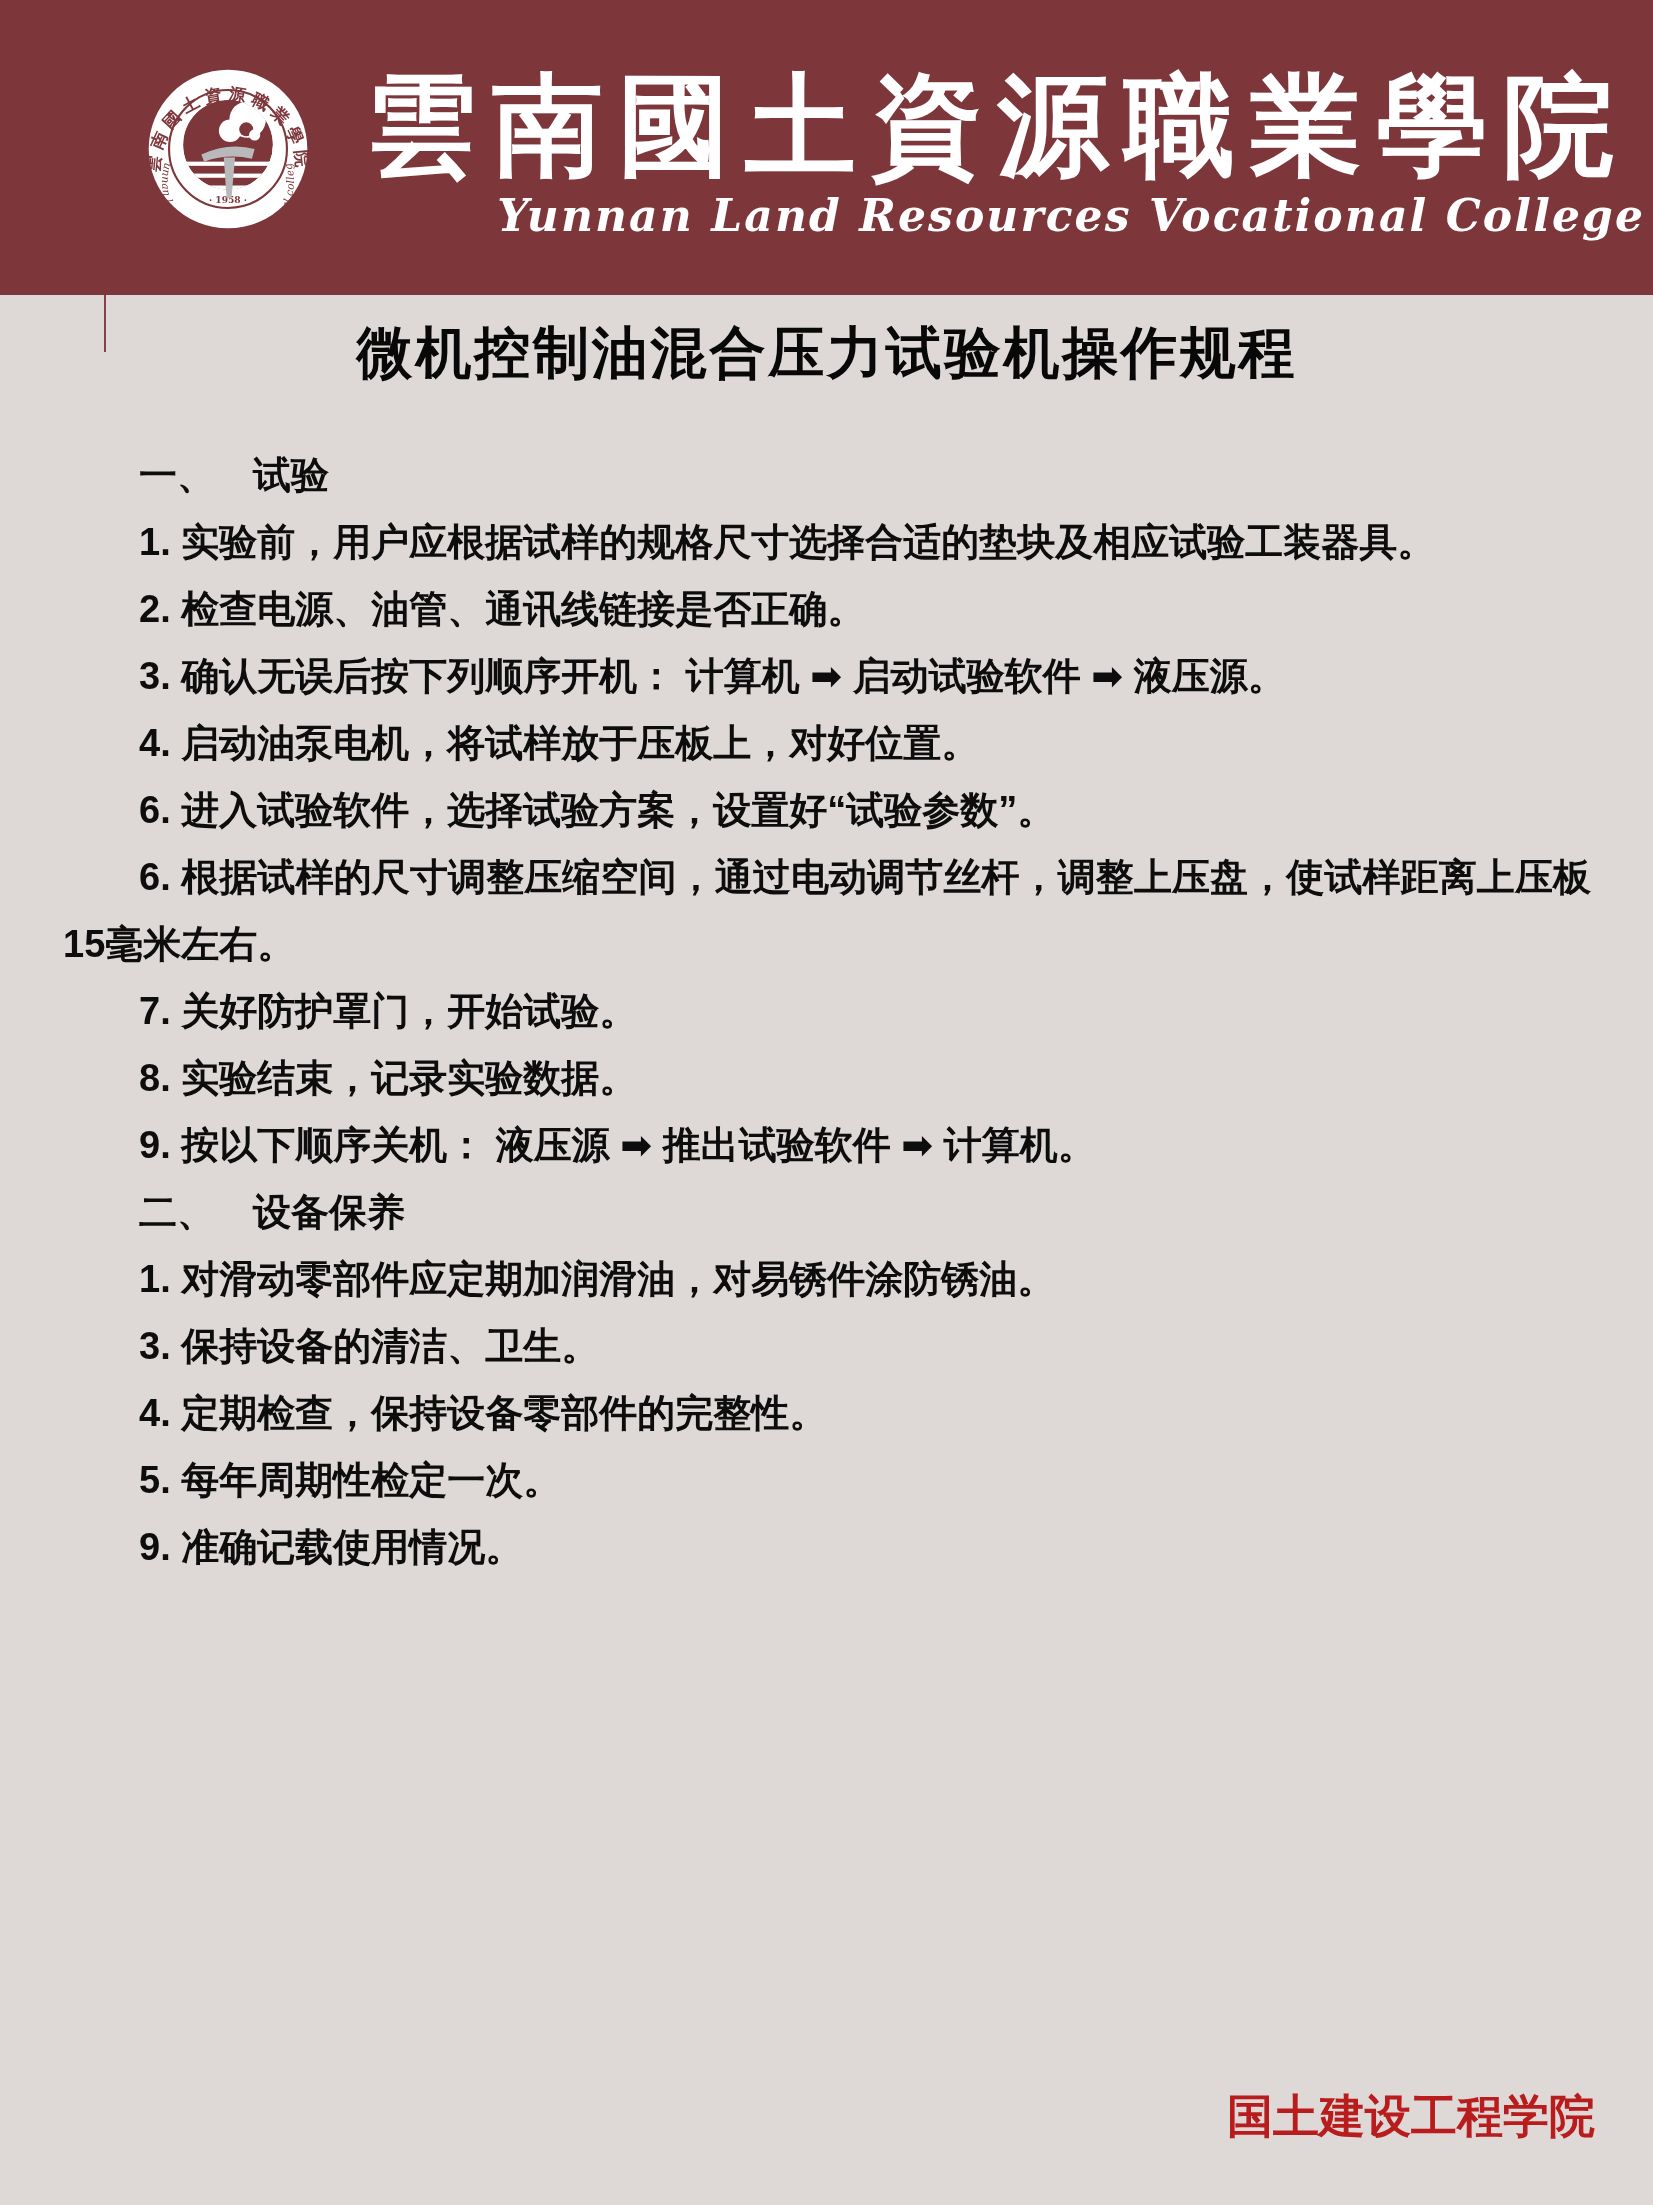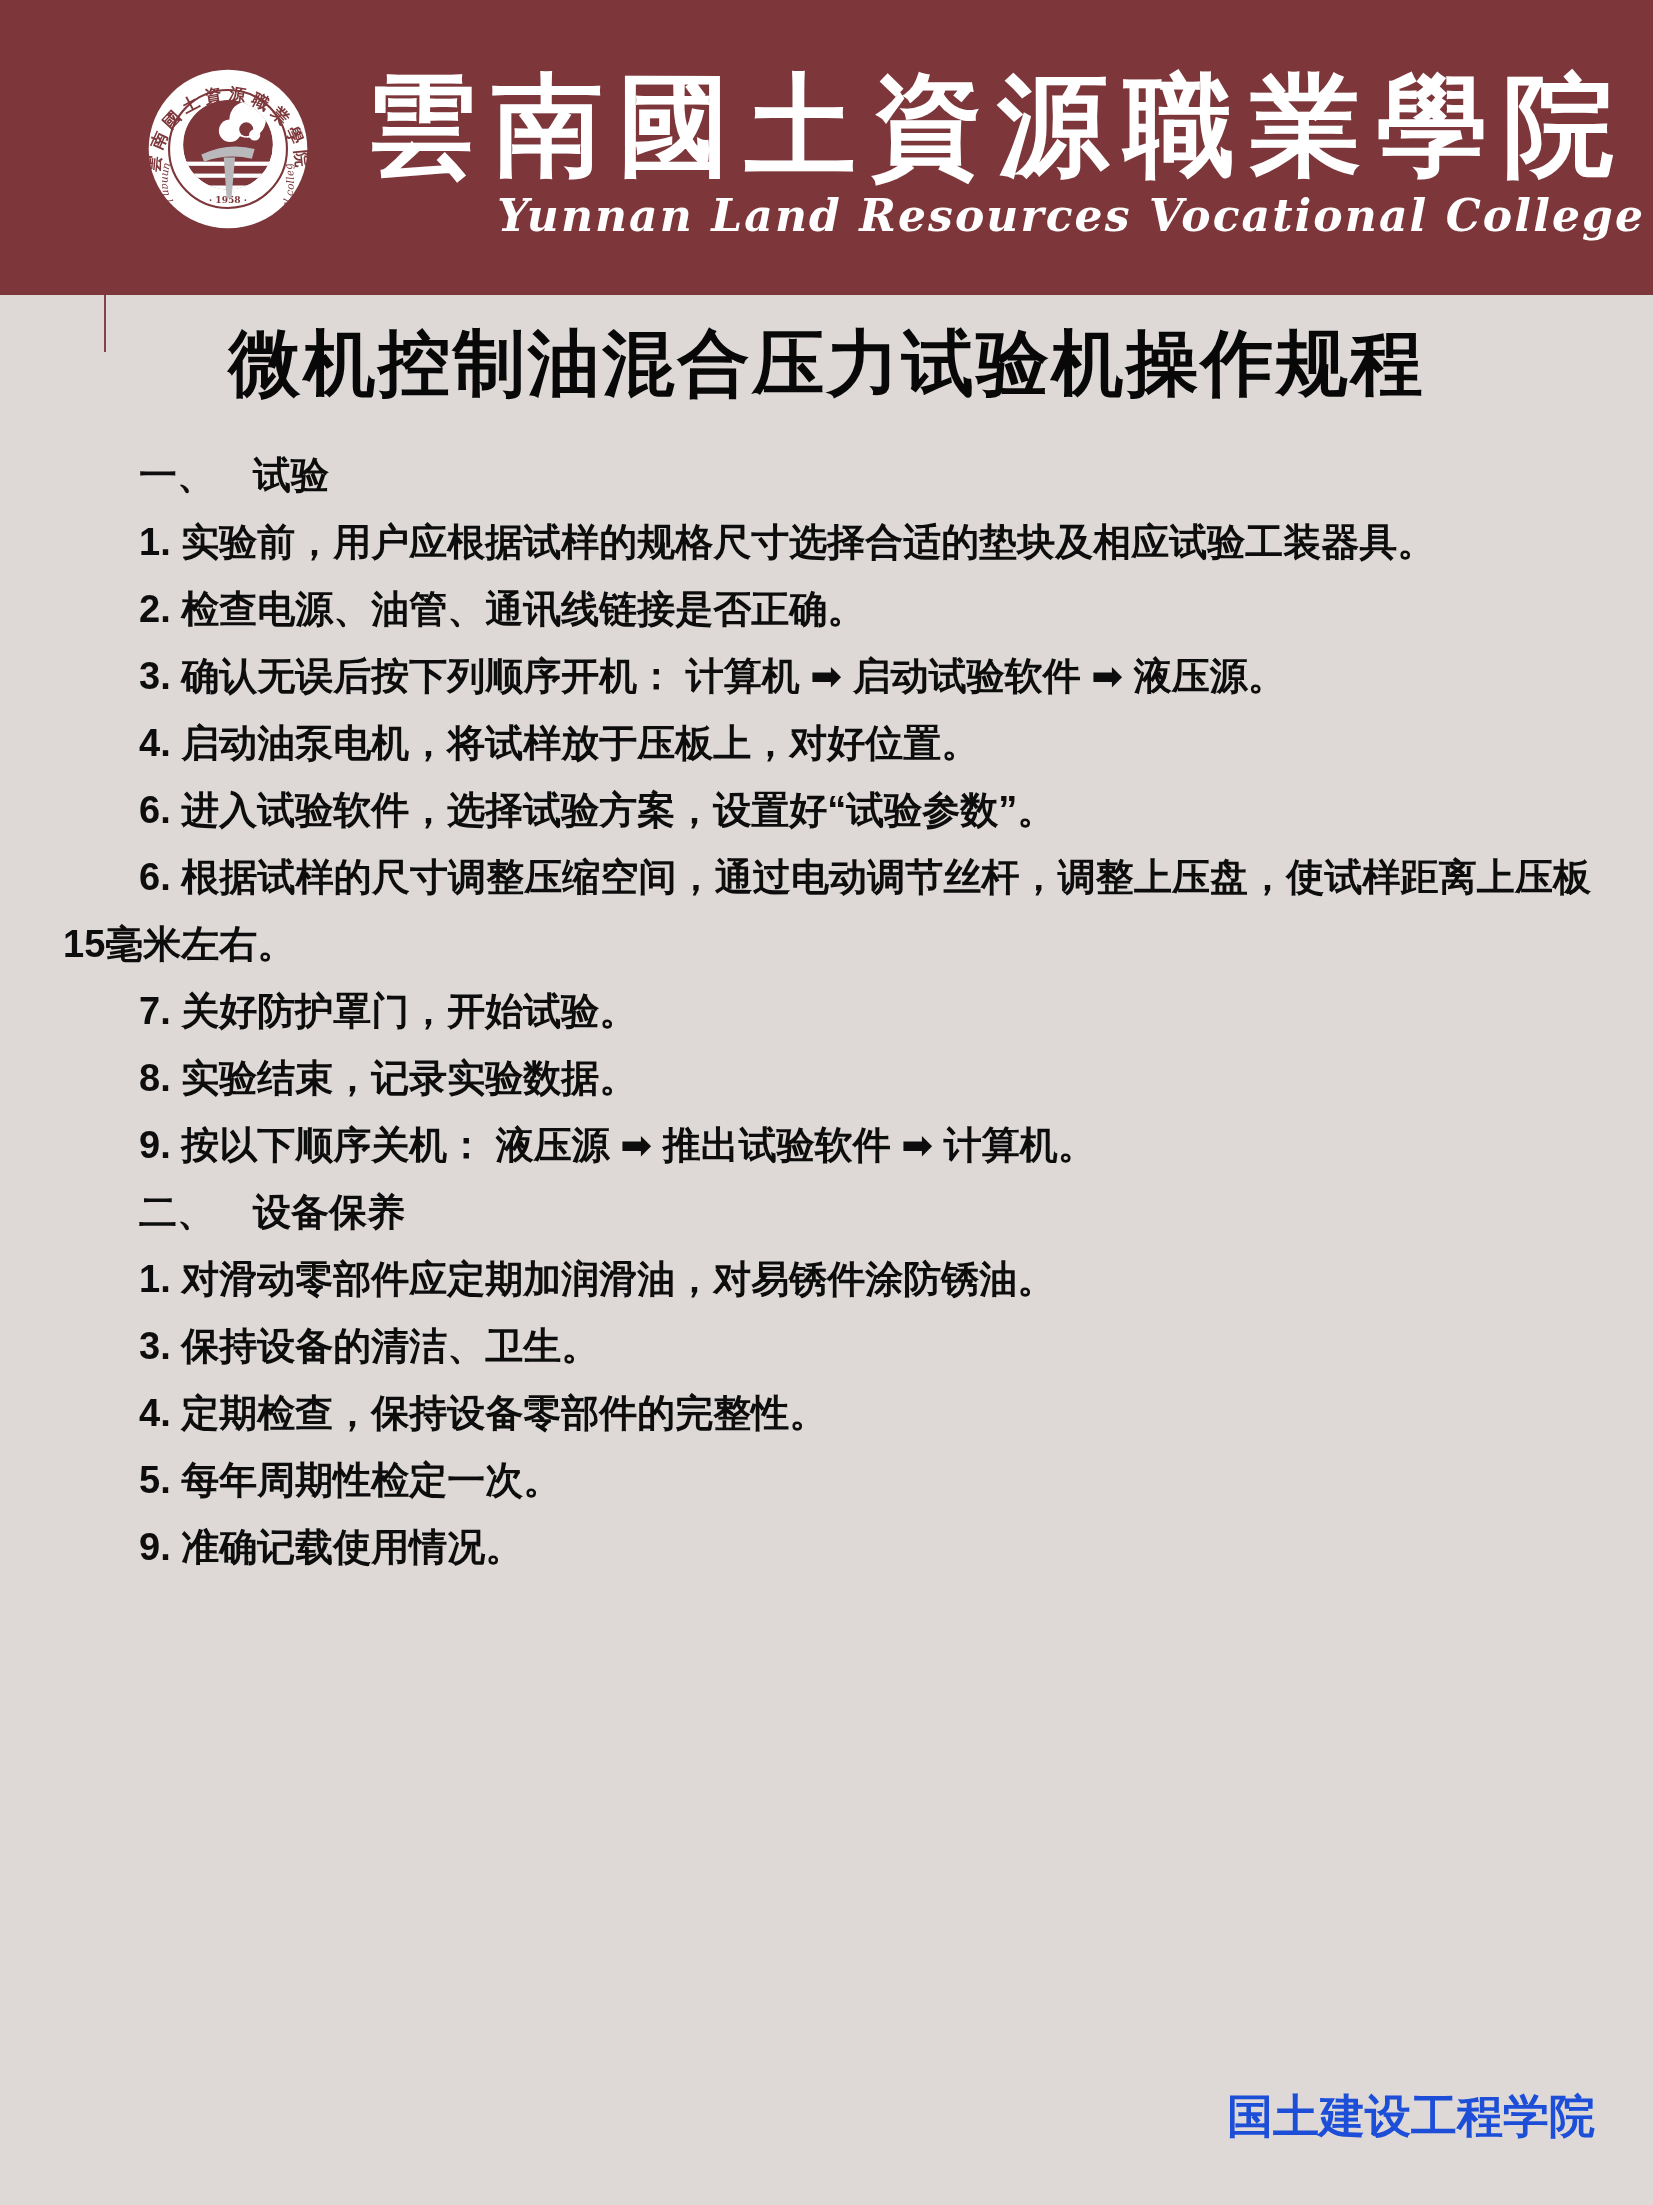--- a/index.html
+++ b/index.html
@@ -55,21 +55,21 @@
     left:104px; top:295px;
     width:2.1px; height:57px;
     background:#8a4046;
   }
   
   .doc-title{
     position:absolute;
     left:0; top:316px;
     width:1654px;
     text-align:center;
-    font-size:72px;
+    font-size:56px;
     font-weight:900;
     letter-spacing:2.8px;
     color:#080808;
     white-space:nowrap;
   }
   .doc-body{
     position:absolute;
     left:63px; top:442px;
     width:1528px;
     font-size:38px;
@@ -80,21 +80,21 @@
   }
   .doc-body p{
     margin:0;
     text-indent:2em;
   }
   .footer{
     position:absolute;
     right:59px; top:2086px;
     font-size:46px;
     font-weight:bold;
-    color:#1d4ed8;
+    color:#b91c1c;
     white-space:nowrap;
   }
   
   .ring-zh{ font-family:"DejaVu Serif","Liberation Serif",serif; font-weight:bold; }
   .ring-en{ font-family:"DejaVu Serif","Liberation Serif",serif; font-style:italic; }
   .ring-year{ font-family:"DejaVu Serif","Liberation Serif",serif; font-weight:bold; }
 </style>
 </head>
 <body>
 

